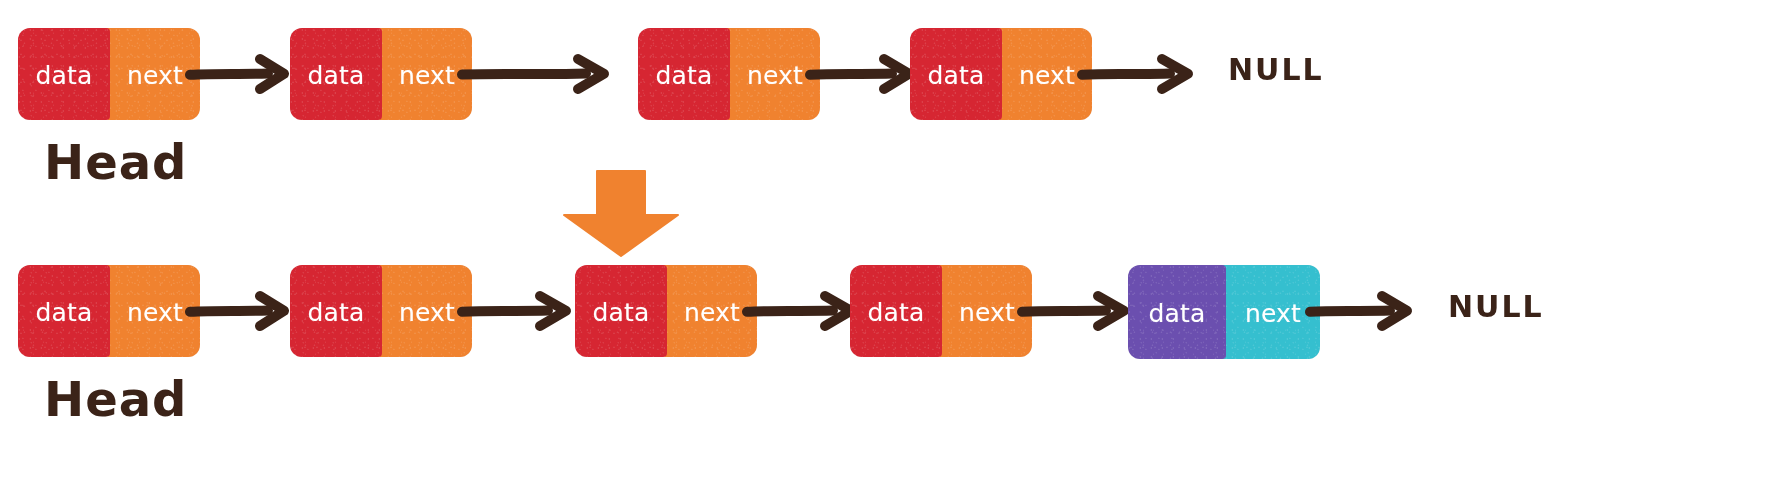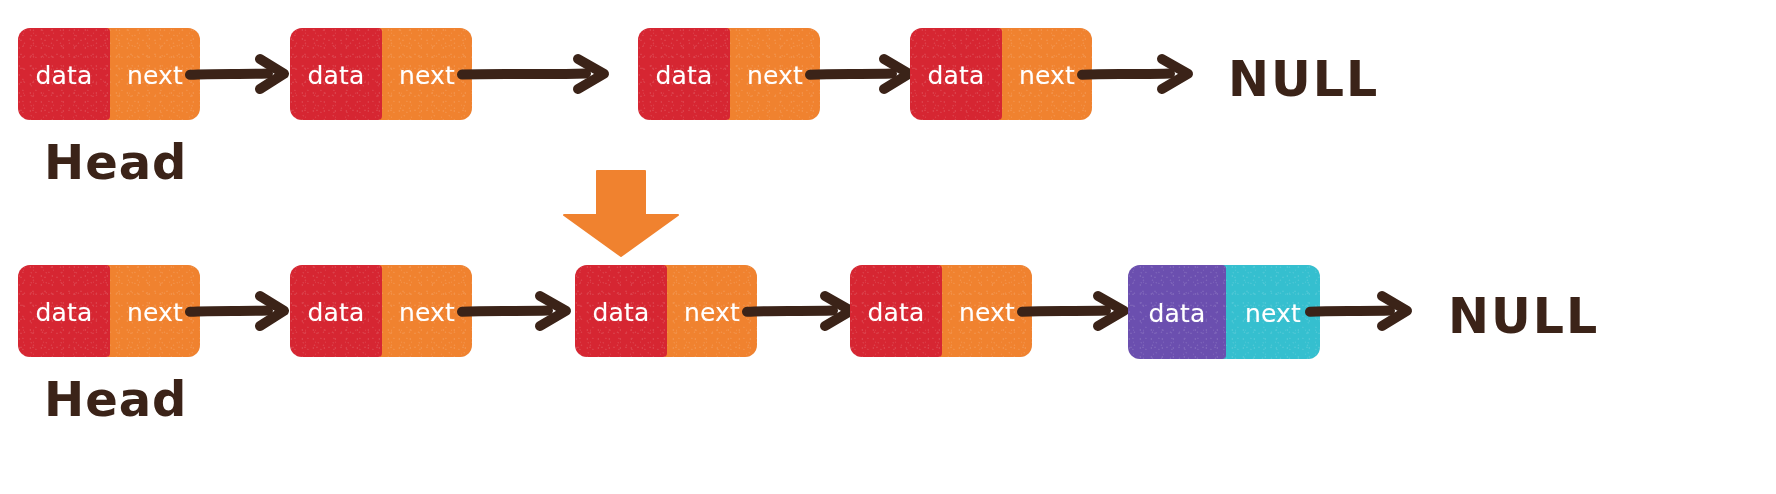--- a/index.html
+++ b/index.html
@@ -100,21 +100,21 @@
     font-family: "DejaVu Sans", sans-serif;
     font-weight: 700;
     line-height: 1;
     white-space: nowrap;
   }
   .label-head {
     font-size: 48px;
     letter-spacing: 1px;
   }
   .label-null {
-    font-size: 49px;
+    font-size: 30px;
     letter-spacing: 2px;
   }
 </style>
 </head>
 <body>
 
 <div id="canvas">
 
   <div>
 

